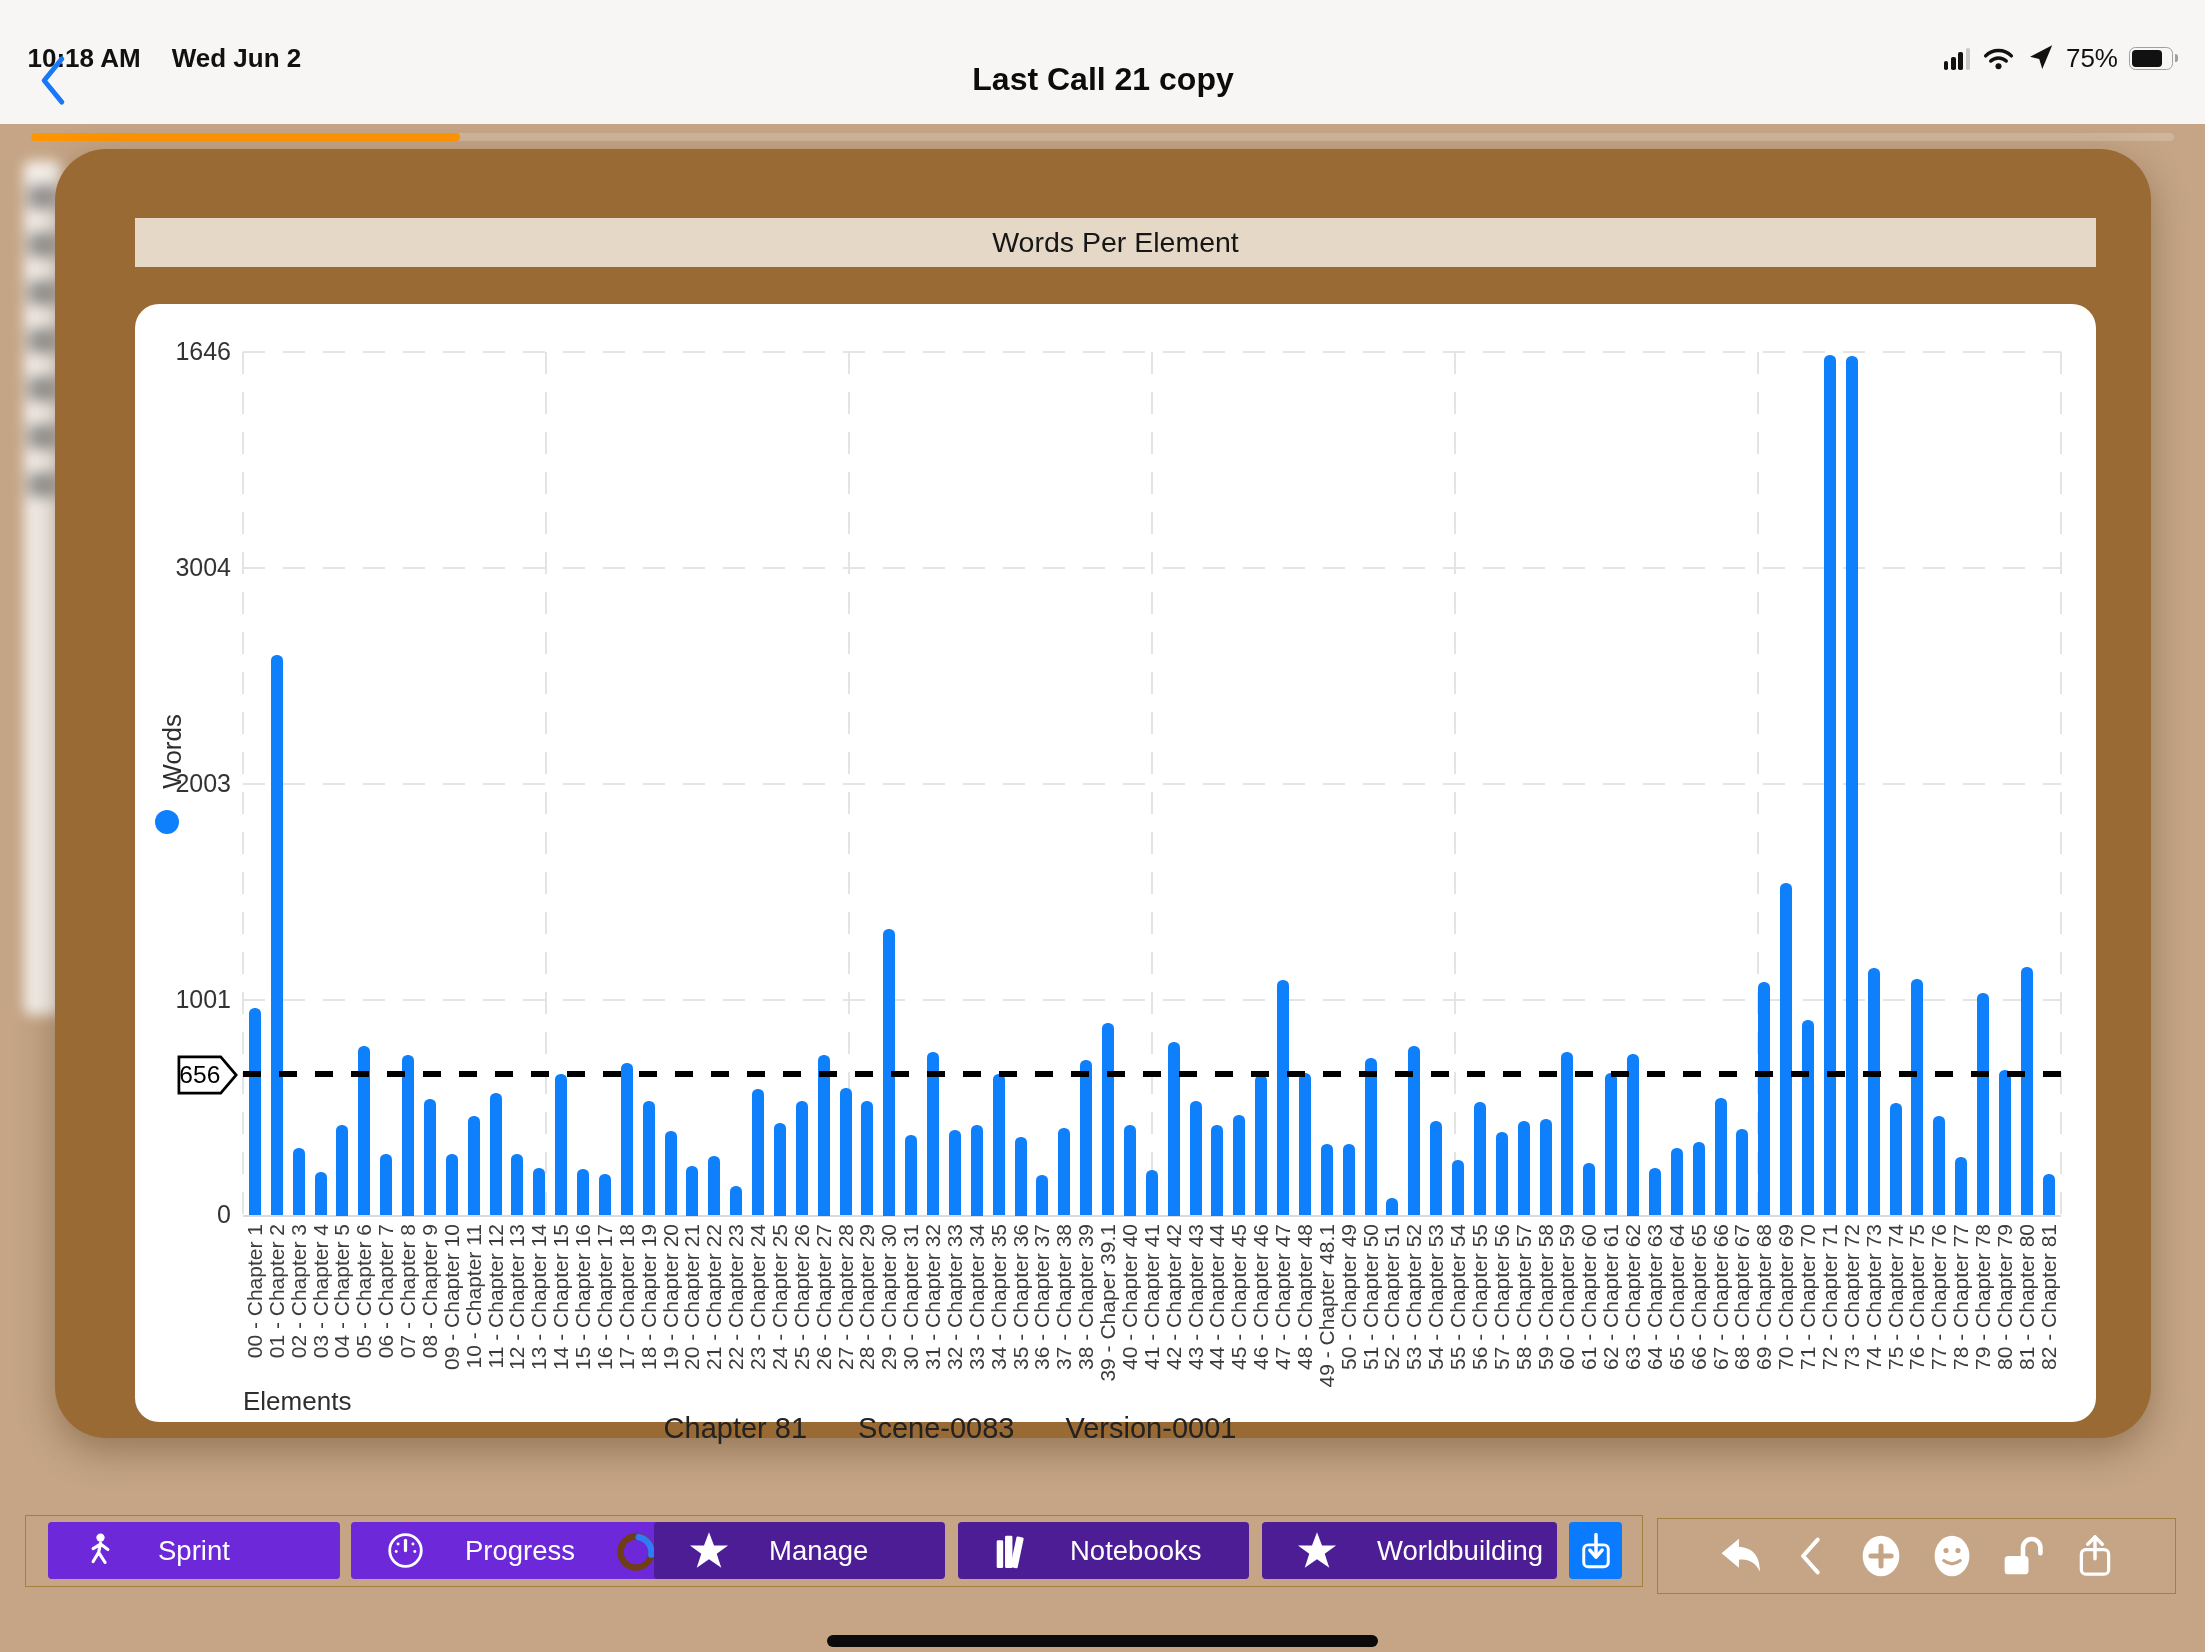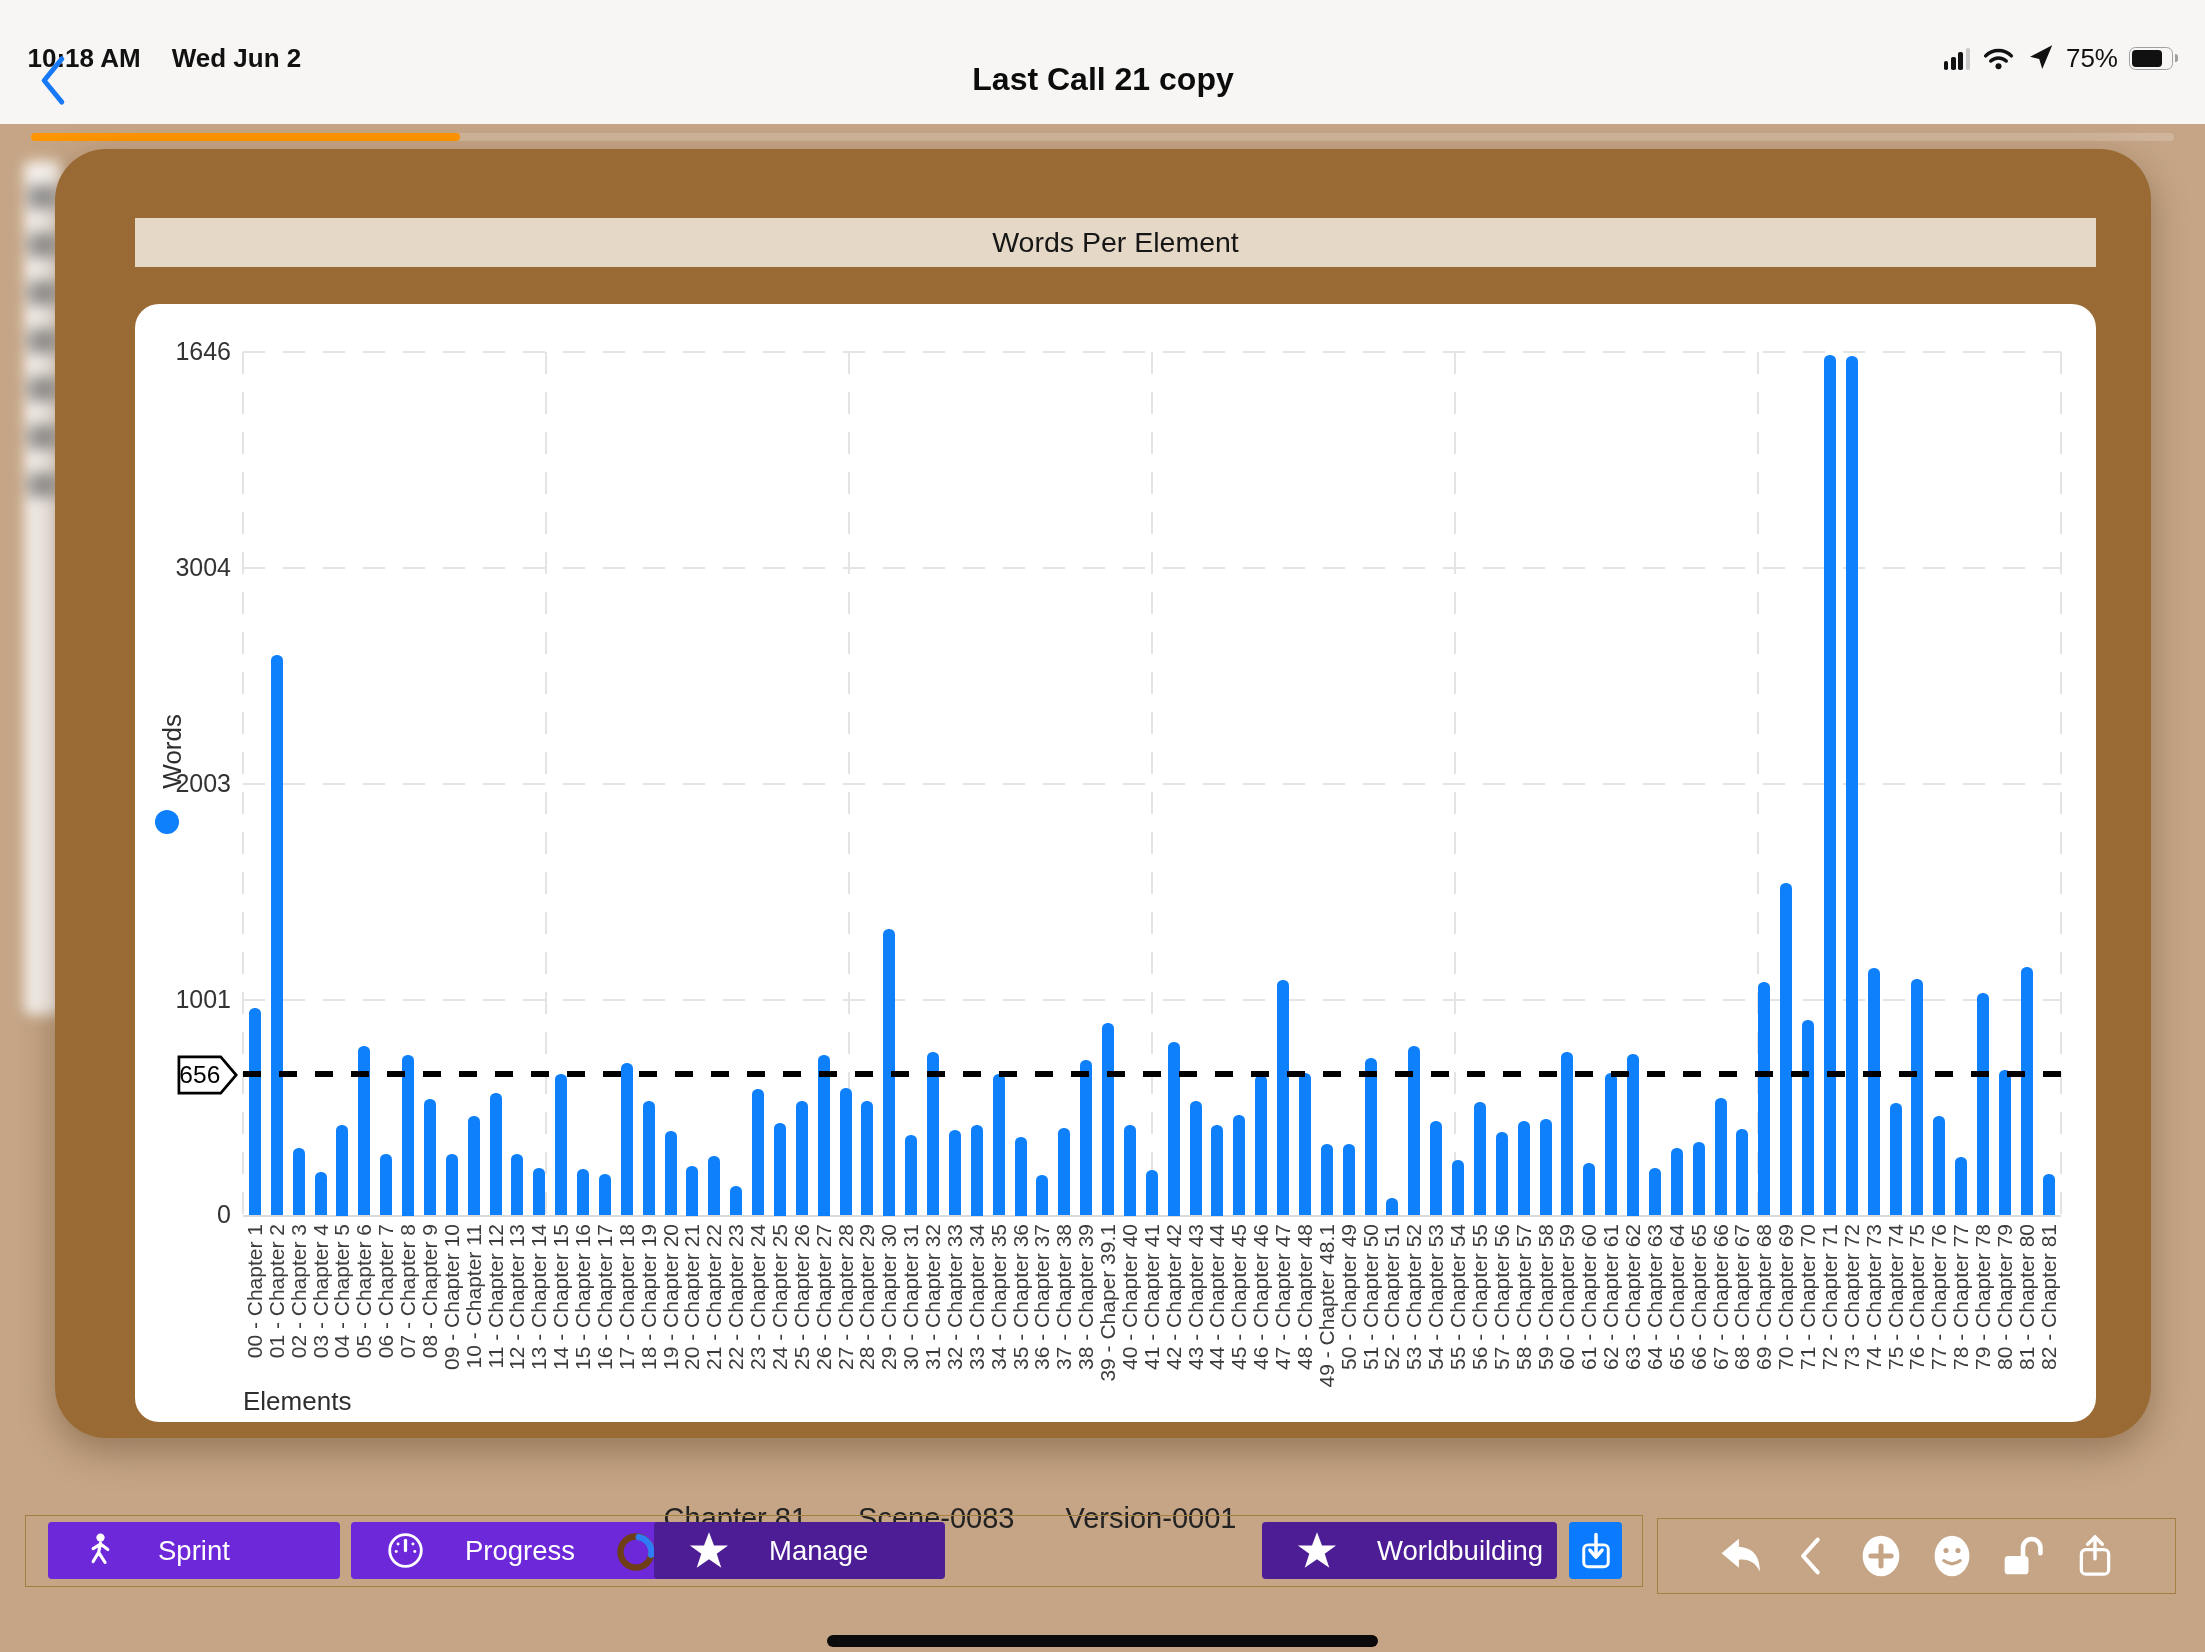--- a/index.html
+++ b/index.html
@@ -48,21 +48,21 @@
            background:repeating-linear-gradient(90deg,#000 0 18.4px,transparent 18.4px 36px);}
   .ytick{position:absolute;left:0;width:96px;text-align:right;font-size:25px;color:#333;}
   .xlabel{position:absolute;white-space:nowrap;font-size:21px;line-height:24px;color:#3c3c3c;
           transform-origin:0 0;transform:rotate(-90deg) translateX(-100%);top:872px;}
   .axis-title-x{position:absolute;left:108px;width:1818px;top:1082px;text-align:left;font-size:26px;color:#2e2e2e;}
   .legend-words{position:absolute;left:22px;top:410px;font-size:26px;color:#2e2e2e;white-space:nowrap;
                 transform-origin:0 0;transform:rotate(-90deg) translateX(-100%);}
   .legend-dot{position:absolute;left:20px;top:506px;width:24px;height:24px;border-radius:50%;background:#0e80fc;}
   .ref-callout{position:absolute;left:42px;top:751px;z-index:4;}
   
-  .scene-info{position:absolute;left:0;top:1378px;width:1900px;display:flex;justify-content:center;gap:51px;
+  .scene-info{position:absolute;left:0;top:1288px;width:1900px;display:flex;justify-content:center;gap:51px;
               font-size:29px;color:#222;}
   
   .toolbar-left{position:absolute;left:25px;top:1391px;width:1618px;height:72px;border:1.8px solid #a3803f;
                 box-sizing:border-box;}
   .tb-btn{position:absolute;top:6.4px;height:57px;border-radius:3.7px;display:flex;align-items:center;
           padding-left:35px;gap:40px;box-sizing:border-box;color:#fff;font-size:27.5px;cursor:pointer;}
   .tb-green{background:#6d28d9;}
   .tb-blue{background:#4c1d95;}
   .ring{position:absolute;right:11px;top:8.3px;}
   .dl-btn{position:absolute;left:1543px;top:6.4px;width:53px;height:57px;background:#0a7bfe;border-radius:3.7px;
@@ -369,20 +369,28 @@
             <path d="M 26 6.6 A 17 17 0 0 1 39.7 26" fill="none" stroke="#2e7cf6" stroke-width="7" stroke-linecap="round"></path>
           </svg>
         </span>
       </div>
       <div class="tb-btn tb-blue" style="left:628px;width:291px;">
         <svg width="40" height="39" viewBox="0 0 44 42">
             <polygon points="22,1 27.5,15.5 43,15.5 30.5,24.5 35.5,40 22,30.5 8.5,40 13.5,24.5 1,15.5 16.5,15.5" fill="#fff"></polygon>
           </svg>
         <span>Manage</span>
       </div>
+      <div class="tb-btn tb-blue" style="left:932px;width:291px;">
+        <svg width="37" height="39" viewBox="0 0 40 42">
+          <rect x="4" y="10" width="7" height="30" fill="#fff" rx="1.5"></rect>
+          <rect x="13" y="5" width="8" height="35" fill="#fff" rx="1.5"></rect>
+          <rect x="22" y="6" width="8" height="34" fill="#fff" rx="1.5" transform="rotate(12 26 23)"></rect>
+        </svg>
+        <span>Notebooks</span>
+      </div>
       <div class="tb-btn tb-blue" style="left:1236px;width:295px;">
         <svg width="40" height="39" viewBox="0 0 44 42">
             <polygon points="22,1 27.5,15.5 43,15.5 30.5,24.5 35.5,40 22,30.5 8.5,40 13.5,24.5 1,15.5 16.5,15.5" fill="#fff"></polygon>
           </svg>
         <span>Worldbuilding</span>
       </div>
       <div class="dl-btn">
         <svg width="42" height="42" viewBox="0 0 48 48">
           <rect x="10" y="17" width="28" height="25" rx="5" fill="none" stroke="#fff" stroke-width="3.4"></rect>
           <line x1="24" y1="5" x2="24" y2="30" stroke="#fff" stroke-width="4" stroke-linecap="round"></line>

